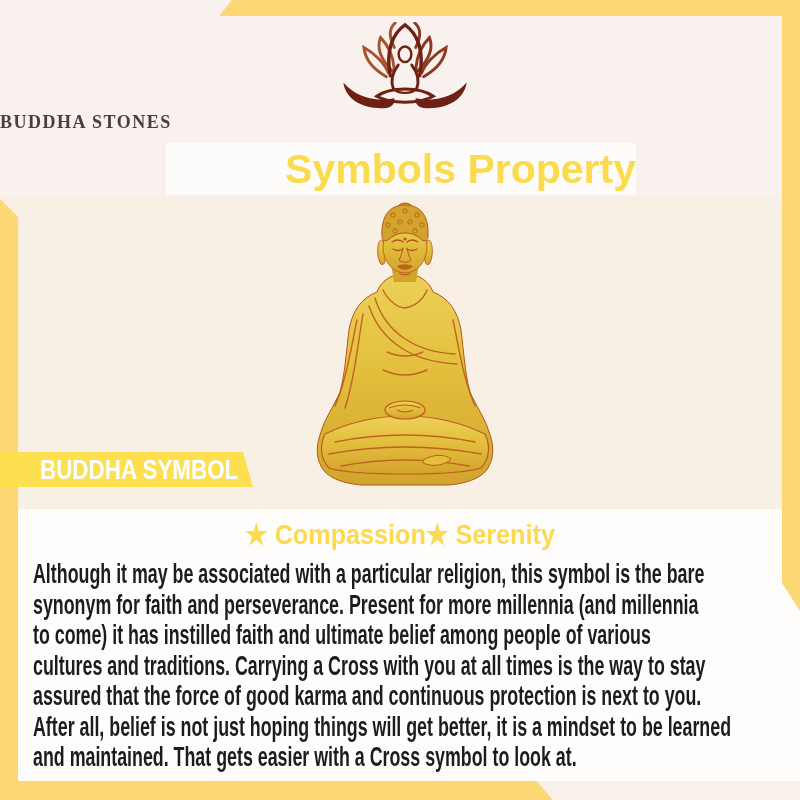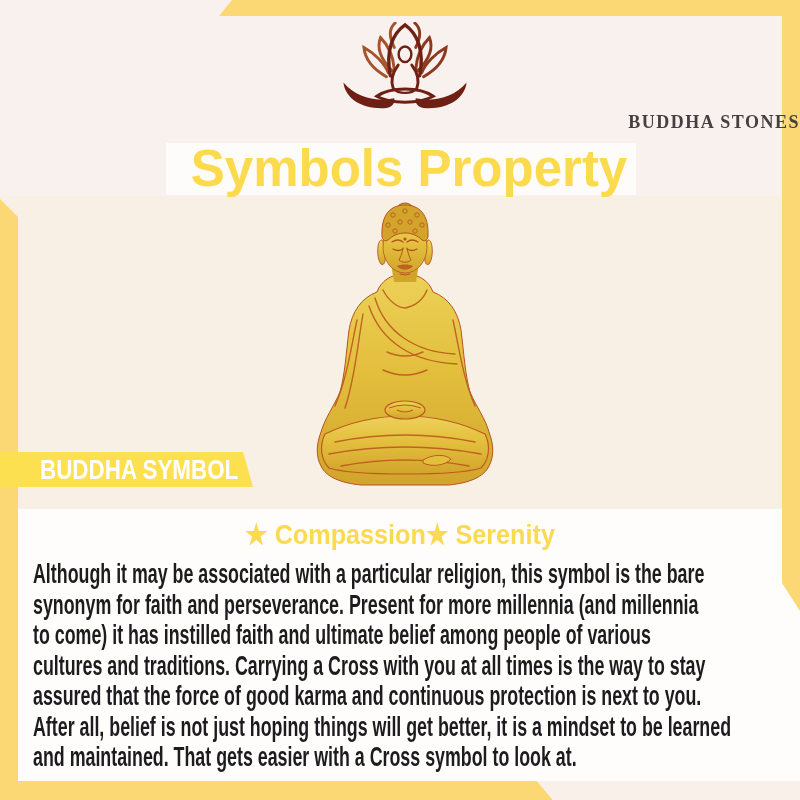--- a/index.html
+++ b/index.html
@@ -10,24 +10,24 @@
   
   #cream-top{left:0;top:0;width:800px;height:196px;background:var(--cream_top);}
   #cream-mid{left:0;top:196px;width:800px;height:313px;background:var(--cream_mid);}
   #title-strip{left:166px;top:143px;width:470px;height:52px;background:var(--strip_white);}
   #white-panel{left:18px;top:509px;width:782px;height:272px;background:var(--panel_white);}
 
   
   #frame-svg{left:0;top:0;width:800px;height:800px;pointer-events:none;}
 
   
-  #brand{left:0;top:112px;width:800px;text-align:right;font-family:"Liberation Serif",serif;
+  #brand{left:0;top:112px;width:800px;text-align:left;font-family:"Liberation Serif",serif;
          font-size:18px;letter-spacing:1.5px;color:var(--brand_dark);font-weight:600;}
-  #headline{left:174px;top:143px;width:470px;height:52px;line-height:52px;text-align:center;
-            font-size:51px;font-weight:bold;color:var(--headline_yellow);}
+  #headline{left:166px;top:143px;width:470px;height:52px;line-height:52px;text-align:right;
+            font-size:41px;font-weight:bold;color:var(--headline_yellow);}
 
   
   #banner{left:0;top:452px;width:253px;height:35px;
           clip-path:polygon(0 0,243px 0,253px 35px,0 35px);
           background:var(--banner_yellow);}
   #banner-label{left:40px;top:452px;height:35px;line-height:35px;font-size:28px;font-weight:bold;
                 color:#ffffff;white-space:nowrap;transform:scaleX(0.8);transform-origin:0 50%;}
 
   
   #traits{left:50%;top:518px;white-space:nowrap;font-size:28px;font-weight:bold;

